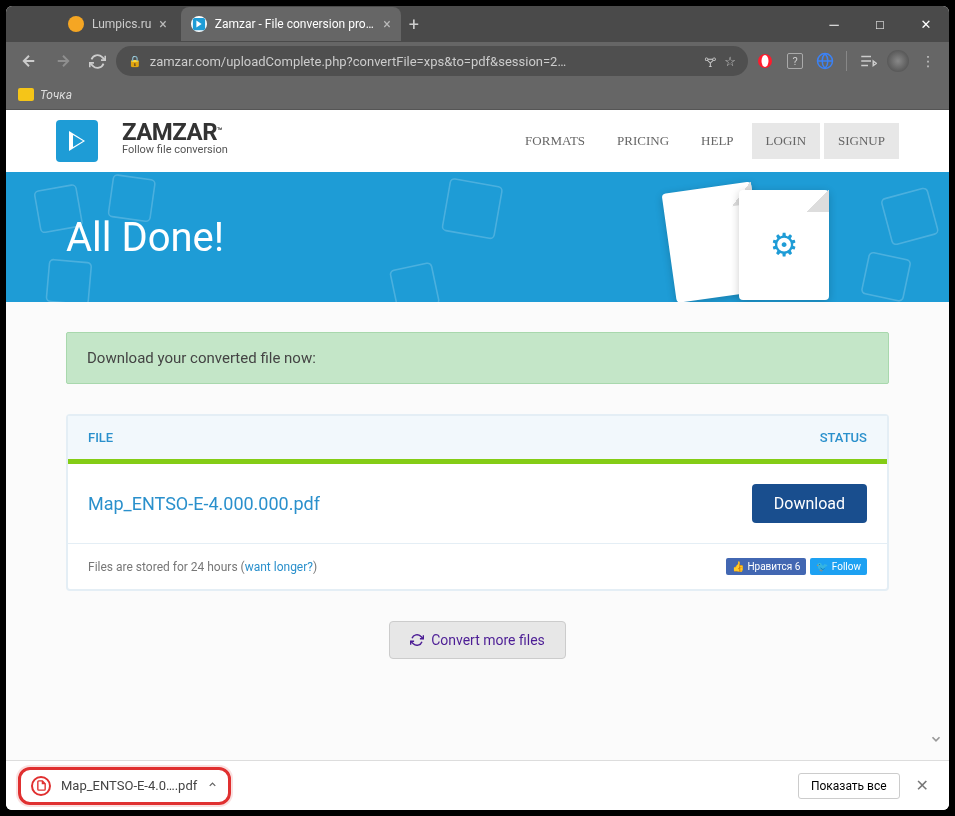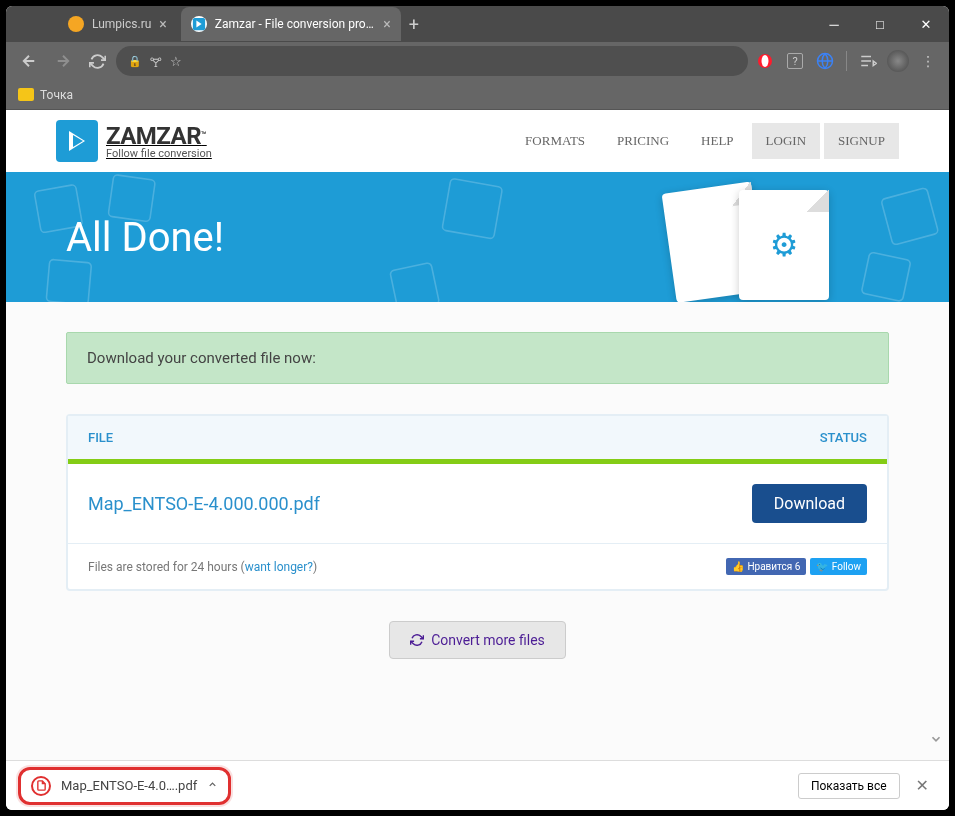--- a/index.html
+++ b/index.html
@@ -25,29 +25,29 @@
 .toolbar .nav-btn { width: 30px; height: 30px; display: flex; align-items: center; justify-content: center; color: #ccc; cursor: pointer; border-radius: 50%; }
 .toolbar .nav-btn.disabled { opacity: 0.4; }
 .url-bar { flex: 1; background: #4f4f4f; border-radius: 16px; height: 30px; display: flex; align-items: center; padding: 0 12px; color: #ccc; font-size: 13px; gap: 8px; }
 .url-bar .lock { font-size: 11px; }
 .url-bar .url { flex: 1; white-space: nowrap; overflow: hidden; }
 .toolbar .right-icons { display: flex; gap: 4px; align-items: center; }
 .toolbar .right-icons .icn { width: 26px; height: 26px; display: flex; align-items: center; justify-content: center; color: #ccc; cursor: pointer; font-size: 14px; }
 .avatar { width: 22px; height: 22px; border-radius: 50%; background: radial-gradient(circle, #888, #444); }
 
 
-.bookmarks { background: #666; height: 30px; display: flex; align-items: center; padding: 0 12px; gap: 6px; color: #ddd; font-size: 12px; border-bottom: 1px solid #555; }
+.bookmarks { background: #666; height: 30px; display: flex; align-items: center; padding: 0 12px; gap: 6px; color: #ddd; font-size: 12px; border-bottom: 1px solid #555; font-style: italic; }
 .bookmarks .folder { width: 16px; height: 13px; background: #f5c518; border-radius: 2px; }
 
 
 .content { flex: 1; background: #fbfbfb; overflow-y: auto; position: relative; }
 
 
 .site-header { background: #fff; display: flex; align-items: center; padding: 10px 50px; }
-.logo { display: flex; align-items: center; gap: 8px; text-decoration: underline; }
+.logo { display: flex; align-items: flex-start; gap: 24px; }
 .logo-icon { width: 42px; height: 42px; background: #1e9cd6; border-radius: 4px; display: flex; align-items: center; justify-content: center; }
 .logo-text { line-height: 1; }
 .logo-brand { font-size: 24px; font-weight: 700; color: #333; letter-spacing: -0.5px; }
 .logo-sub { font-size: 11px; color: #555; }
 .nav-links { margin-left: auto; display: flex; gap: 4px; align-items: center; }
 .nav-link { padding: 10px 14px; color: #666; font-size: 13px; cursor: pointer; font-family: Liberation Serif, serif; }
 .nav-link.btn { background: #e7e7e7; }
 
 
 .banner { height: 130px; background: #1e9cd6; background-image: linear-gradient(rgba(30,156,214,0.85), rgba(30,156,214,0.85)); position: relative; display: flex; align-items: center; padding: 0 60px; overflow: hidden; }
@@ -131,20 +131,21 @@
         </svg>
     </div>
     <div class="nav-btn">
       <svg width="17" height="17" viewBox="0 0 24 24" fill="none" stroke="currentColor" stroke-width="2.5">
           <path d="M23 4v6h-6M1 20v-6h6"></path>
           <path d="M3.51 9a9 9 0 0114.85-3.36L23 10M1 14l4.64 4.36A9 9 0 0020.49 15"></path>
         </svg>
     </div>
     <div class="url-bar">
       <span class="lock">🔒</span>
+      <span class="url">zamzar.com/uploadComplete.php?convertFile=xps&amp;to=pdf&amp;session=2…</span>
       <span style="font-size:13px">🝖</span>
       <span>☆</span>
     </div>
     <div class="right-icons">
       <div class="icn">
           <svg width="16" height="16" viewBox="0 0 16 16">
             <ellipse cx="8" cy="8" rx="7" ry="7" fill="#ff1b2d"></ellipse>
             <ellipse cx="8" cy="8" rx="3.5" ry="6" fill="#fff"></ellipse>
           </svg>
         </div>

